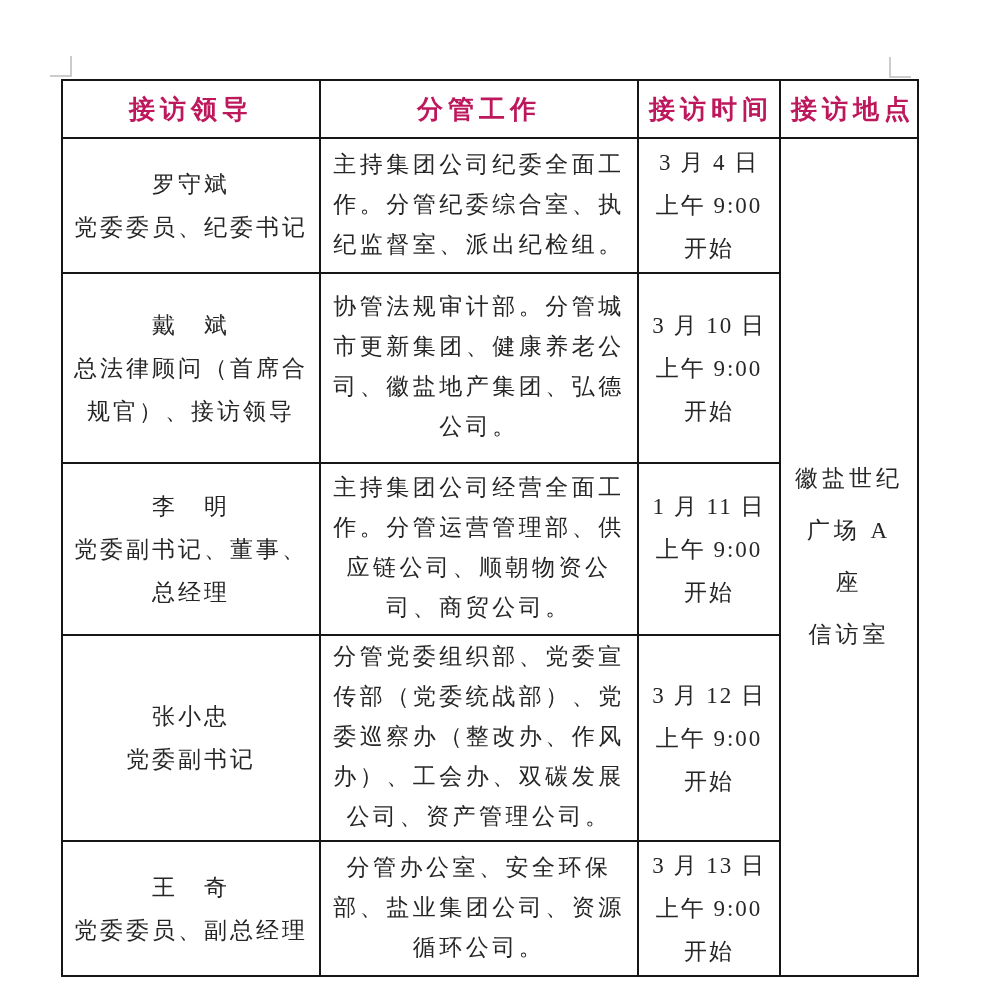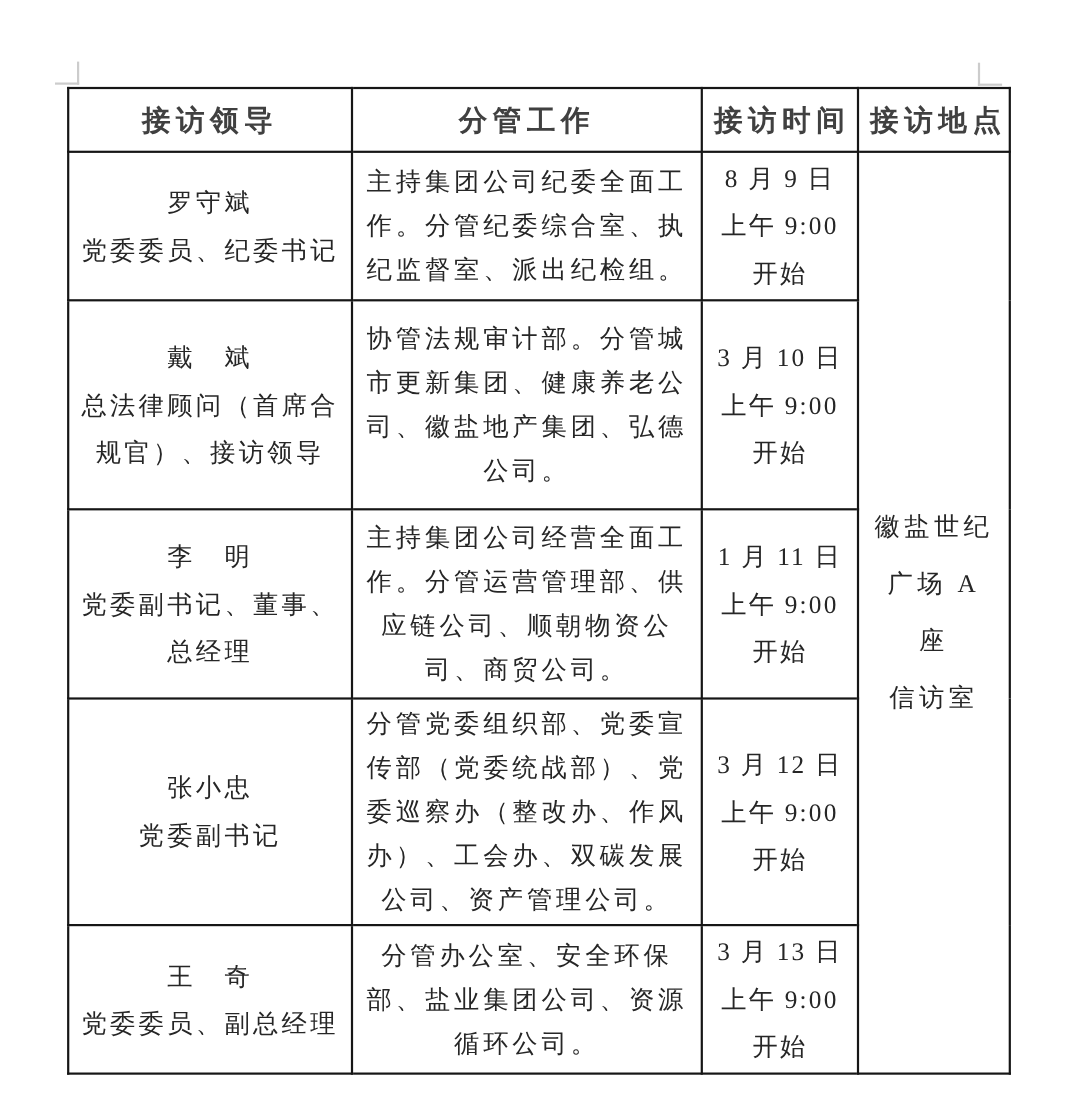--- a/index.html
+++ b/index.html
@@ -61,37 +61,38 @@
   tr.r0   { height: 132px; margin-left: 32px; }
   tr.r1   { height: 190px; padding-left: 48px; }
   tr.r2   { height: 172px; }
   tr.r3   { height: 198px; }
   tr.r4   { height: 114px; }
 
   th.head-cell {
     font-size: 26px;
     font-weight: bold;
     letter-spacing: 5px;
-    color: #404040;
+    color: #be185d;
     white-space: nowrap;
   }
 
   td.leader-cell {
     font-size: 23px;
     letter-spacing: 3px;
     line-height: 43px;
   }
   .leader-name { white-space: nowrap; }
 
   td.duty-cell {
     font-size: 23px;
     letter-spacing: 3.5px;
     line-height: 40px;
     text-align: center;
     padding: 4px 10px;
+    font-family: Liberation Mono, monospace;
   }
 
   td.time-cell {
     font-size: 23px;
     letter-spacing: 2px;
     line-height: 43px;
     white-space: nowrap;
     padding: 2px 4px;
   }
 
@@ -124,21 +125,21 @@
     <th class="head-cell">接访地点</th>
   </tr>
 
   <tr class="r0">
     <td class="leader-cell">
       <div class="leader-name">罗守斌</div>
       <div class="leader-title">党委委员、纪委书记</div>
     </td>
     <td class="duty-cell">主持集团公司纪委全面工作。分管纪委综合室、执纪监督室、派出纪检组。</td>
     <td class="time-cell">
-      <div>8 月 9 日</div>
+      <div>3 月 4 日</div>
       <div>上午 9:00</div>
       <div>开始</div>
     </td>
     <td class="location-cell" rowspan="5">
       <div>徽盐世纪</div>
       <div>广场 A 座</div>
       <div>信访室</div>
     </td>
   </tr>
 

